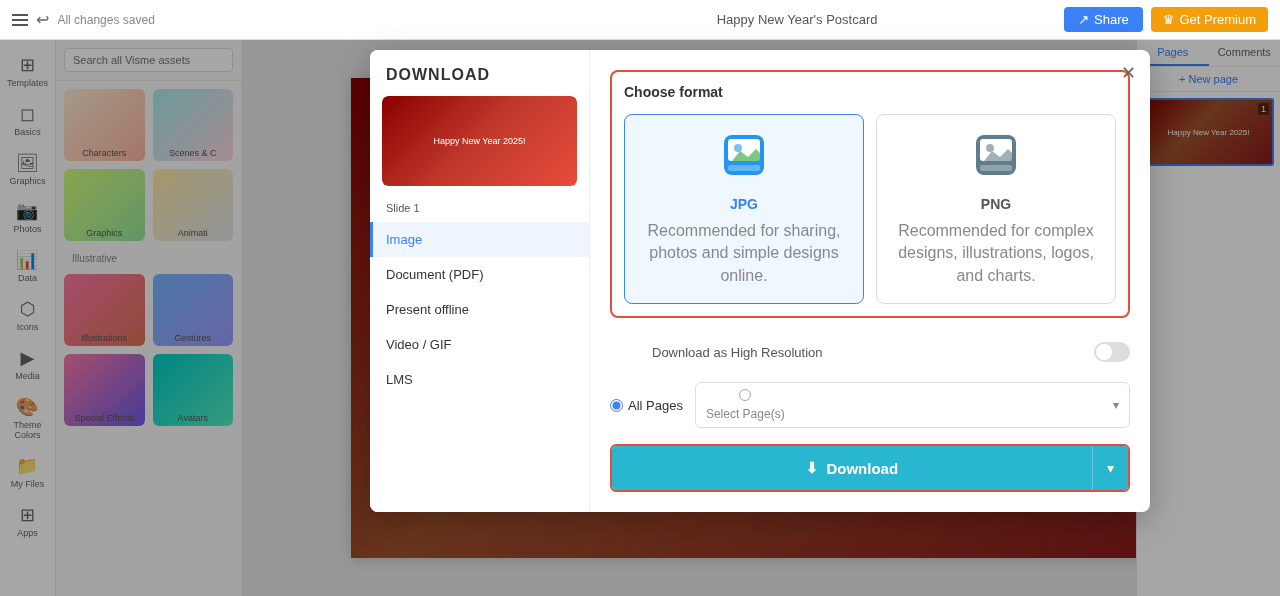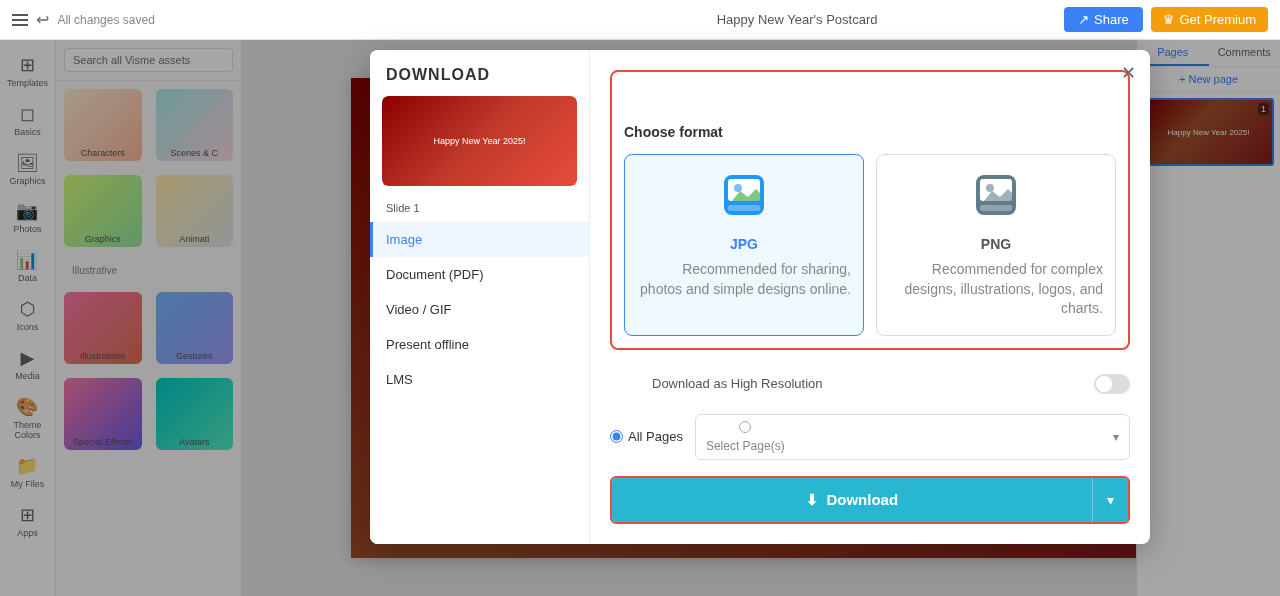--- a/index.html
+++ b/index.html
@@ -38,21 +38,21 @@
       position: absolute; top: 40px; left: 56px; width: 186px; height: calc(100% - 40px);
       background: #fafafa; border-right: 1px solid #e8e8e8; overflow: hidden; z-index: 8;
     }
     .asset-search {
       padding: 8px; border-bottom: 1px solid #eee;
     }
     .asset-search input {
       width: 100%; padding: 5px 8px; border: 1px solid #ddd; border-radius: 4px; font-size: 11px; background: #fff;
     }
     .asset-grid {
-      display: grid; grid-template-columns: 1fr 1fr; gap: 14px; padding: 8px; overflow-y: auto;
+      display: grid; grid-template-columns: 1fr 1fr; gap: 8px; padding: 8px; overflow-y: auto;
     }
     .asset-tile {
       background: #e8e8e8; border-radius: 6px; height: 72px;
       display: flex; flex-direction: column; align-items: center; justify-content: center; cursor: pointer; overflow: hidden; position: relative;
     }
     .asset-tile .tile-label { font-size: 9px; color: #555; position: absolute; bottom: 3px; left: 0; right: 0; text-align: center; }
     .section-label {
       font-size: 10px; color: #888; padding: 4px 8px 2px; grid-column: 1 / -1;
     }
 
@@ -115,37 +115,37 @@
 
     
     .modal-content {
       flex: 1; padding: 20px; overflow-y: auto; position: relative;
     }
     .modal-close {
       position: absolute; top: 14px; right: 14px; background: none; border: none;
       font-size: 18px; color: #666; cursor: pointer; line-height: 1;
     }
     .modal-content h3 {
-      font-size: 14px; color: #333; margin-bottom: 14px; margin-top: 40px;
+      font-size: 14px; color: #333; margin-bottom: 14px;
     }
 
     
     .format-section {
       border: 2px solid #e74c3c; border-radius: 8px; padding: 12px; margin-bottom: 16px;
     }
     .format-cards { display: flex; gap: 12px; }
     .format-card {
       flex: 1; border: 1.5px solid #ddd; border-radius: 8px; padding: 16px 12px;
       display: flex; flex-direction: column; align-items: center; gap: 8px; cursor: pointer; background: #fff;
     }
     .format-card.selected { border-color: #3b82f6; background: #f0f8ff; }
     .format-card .fmt-icon { font-size: 36px; }
     .format-card .fmt-name { font-size: 14px; font-weight: 600; color: #3b82f6; }
     .format-card.unselected .fmt-name { color: #555; }
-    .format-card .fmt-desc { font-size: 14px; color: #888; text-align: right; line-height: 1.4; }
+    .format-card .fmt-desc { font-size: 16px; color: #888; text-align: center; line-height: 1.4; }
 
     
     .hires-row {
       display: flex; align-items: center; justify-content: space-between;
       padding: 8px 0; margin-bottom: 12px; font-size: 13px; color: #555; margin-left: 42px;
     }
     .toggle {
       width: 36px; height: 20px; background: #ddd; border-radius: 10px; position: relative; cursor: pointer;
     }
     .toggle::after {
@@ -329,22 +329,22 @@
     <div class="modal-nav">
       <div class="modal-nav-title">DOWNLOAD</div>
       <div class="slide-preview">
         <div style="width:100%;height:90px;background:linear-gradient(135deg,#8b0000,#c0392b,#e74c3c);border-radius:6px;display:flex;align-items:center;justify-content:center;position:relative;">
           <span style="color:#fff;font-size:9px;text-align:center;">Happy New Year 2025!</span>
         </div>
       </div>
       <div class="slide-name">Slide 1</div>
       <div class="modal-nav-item active">Image</div>
       <div class="modal-nav-item">Document (PDF)</div>
+      <div class="modal-nav-item">Present offline</div>
       <div class="modal-nav-item">Video / GIF</div>
-      <div class="modal-nav-item">Present offline</div>
       <div class="modal-nav-item">LMS</div>
     </div>
 
     <div class="modal-content">
       <button class="modal-close">
         <span>✕</span>
       </button>
 
       <div class="format-section">
         <h3>Choose format</h3>

